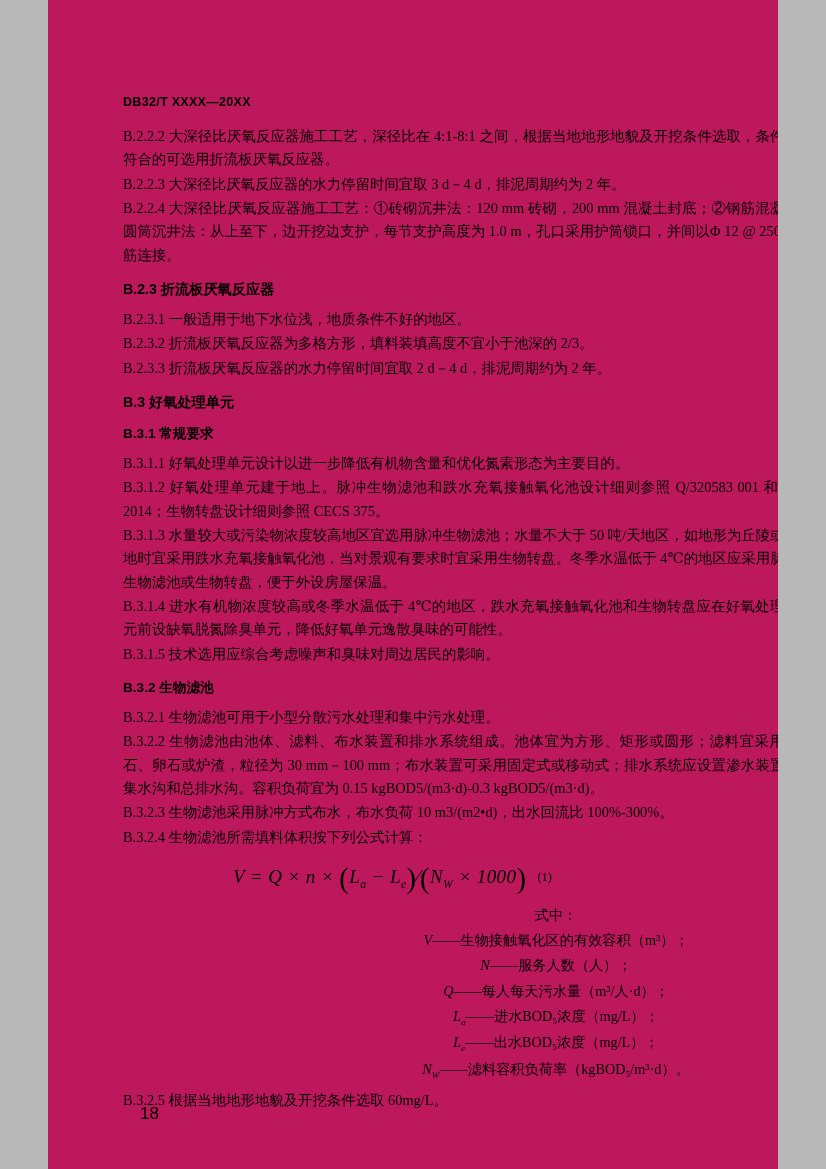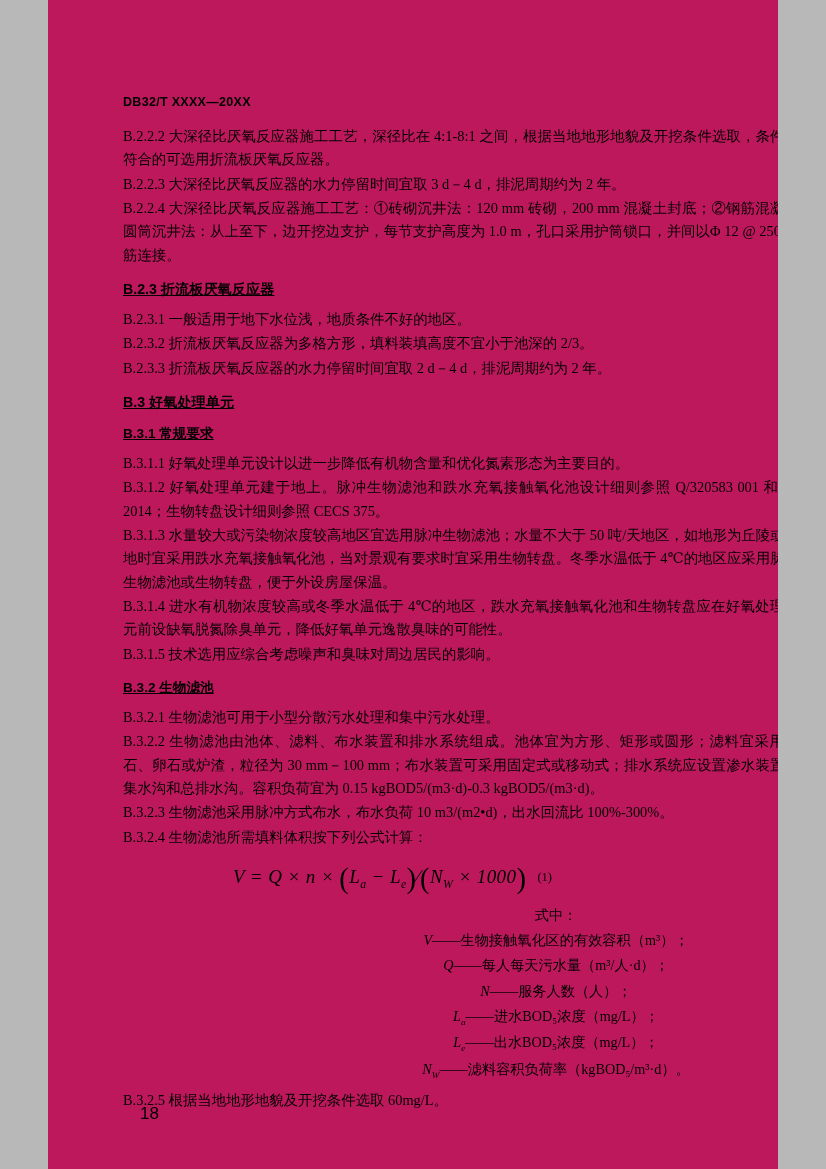--- a/index.html
+++ b/index.html
@@ -36,21 +36,20 @@
     line-height: 1.62;
     text-align: justify;
     margin: 0 0 1px 0;
     text-indent: 0;
   }
   .heading {
     font-family: "Liberation Sans", sans-serif;
     font-weight: bold;
     font-size: 14.2px;
     margin: 13px 0 9px 0;
-    text-decoration: underline;
   }
   .heading.sub {
     font-size: 13.6px;
   }
   .formula-block {
     margin: 14px 0 8px 0;
     padding-left: 110px;
     font-family: "Liberation Serif", serif;
   }
   .formula {
@@ -148,24 +147,24 @@
       </span><span class="formula-num">(1)</span>
     </div>
 
     <div class="legend">
       <div class="shiji">式中：</div>
 
       <div class="legend-row">
         <span class="legend-sym">V</span><span>——生物接触氧化区的有效容积（m³）；</span>
       </div>
       <div class="legend-row">
-        <span class="legend-sym">Q</span><span>——每人每天污水量（m³/人·d）；</span>
+        <span class="legend-sym">N</span><span>——服务人数（人）；</span>
       </div>
       <div class="legend-row">
-        <span class="legend-sym">N</span><span>——服务人数（人）；</span>
+        <span class="legend-sym">Q</span><span>——每人每天污水量（m³/人·d）；</span>
       </div>
       <div class="legend-row">
         <span class="legend-sym"><span>L</span><sub>a</sub></span><span>——进水BOD₅浓度（mg/L）；</span>
       </div>
       <div class="legend-row">
         <span class="legend-sym"><span>L</span><sub>e</sub></span><span>——出水BOD₅浓度（mg/L）；</span>
       </div>
       <div class="legend-row">
         <span class="legend-sym"><span>N</span><sub>W</sub></span><span>——滤料容积负荷率（kgBOD₅/m³·d）。</span>
       </div>

